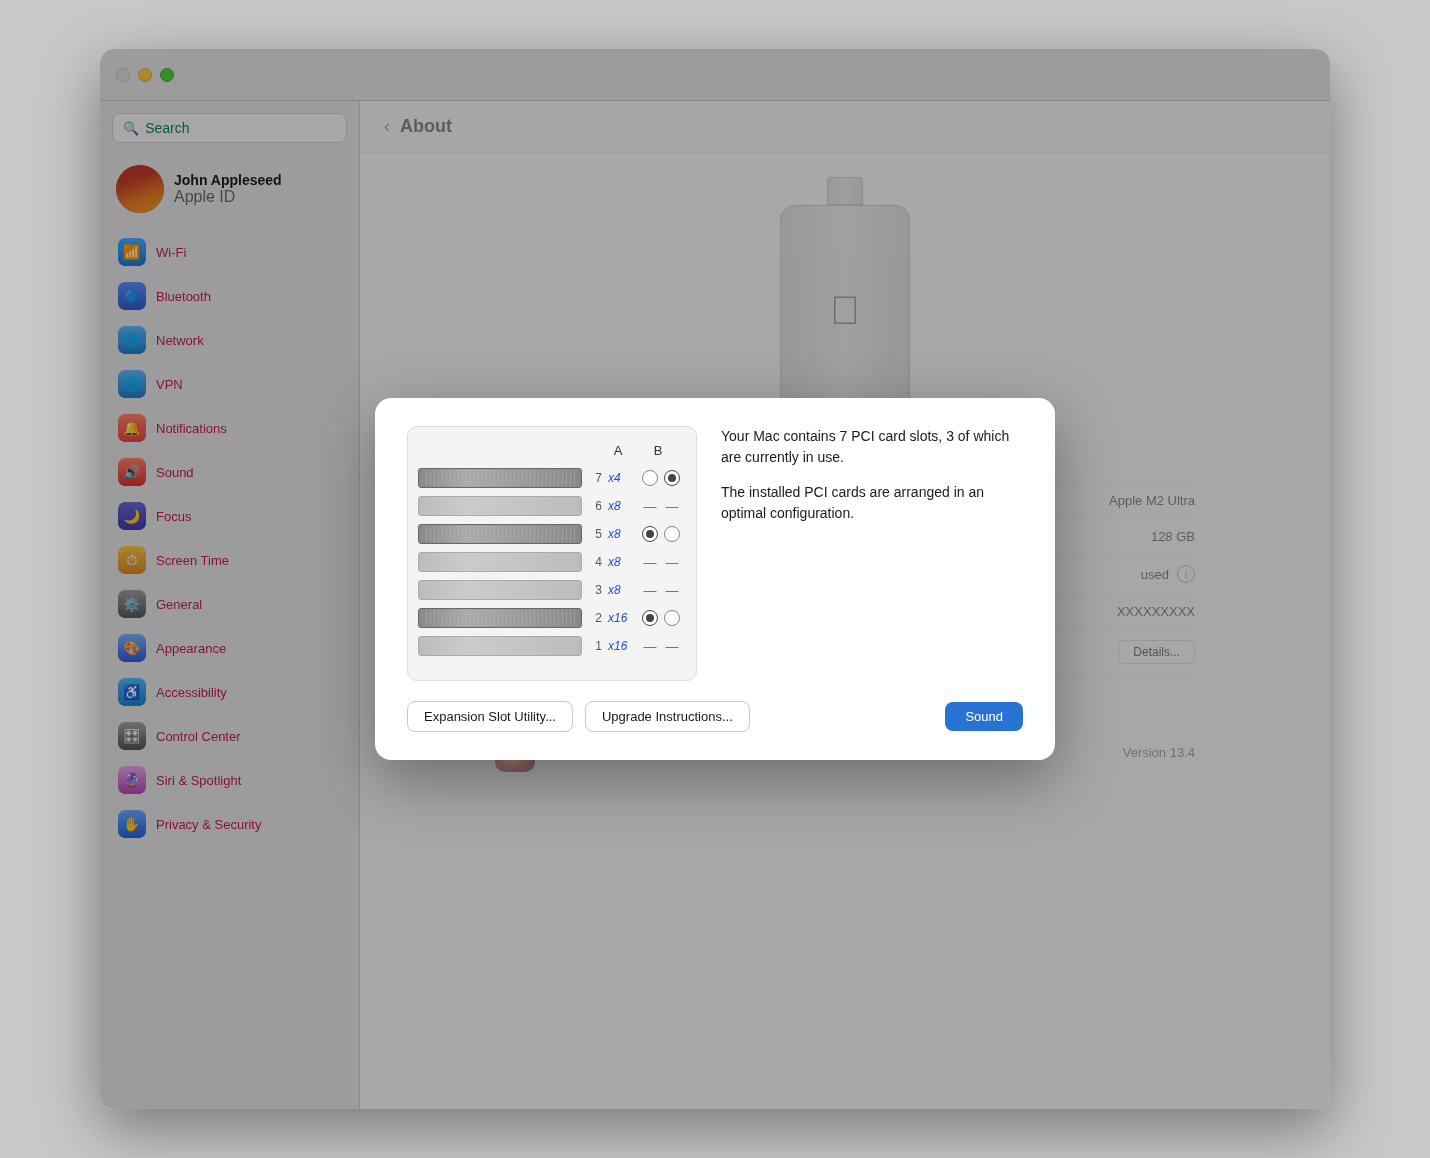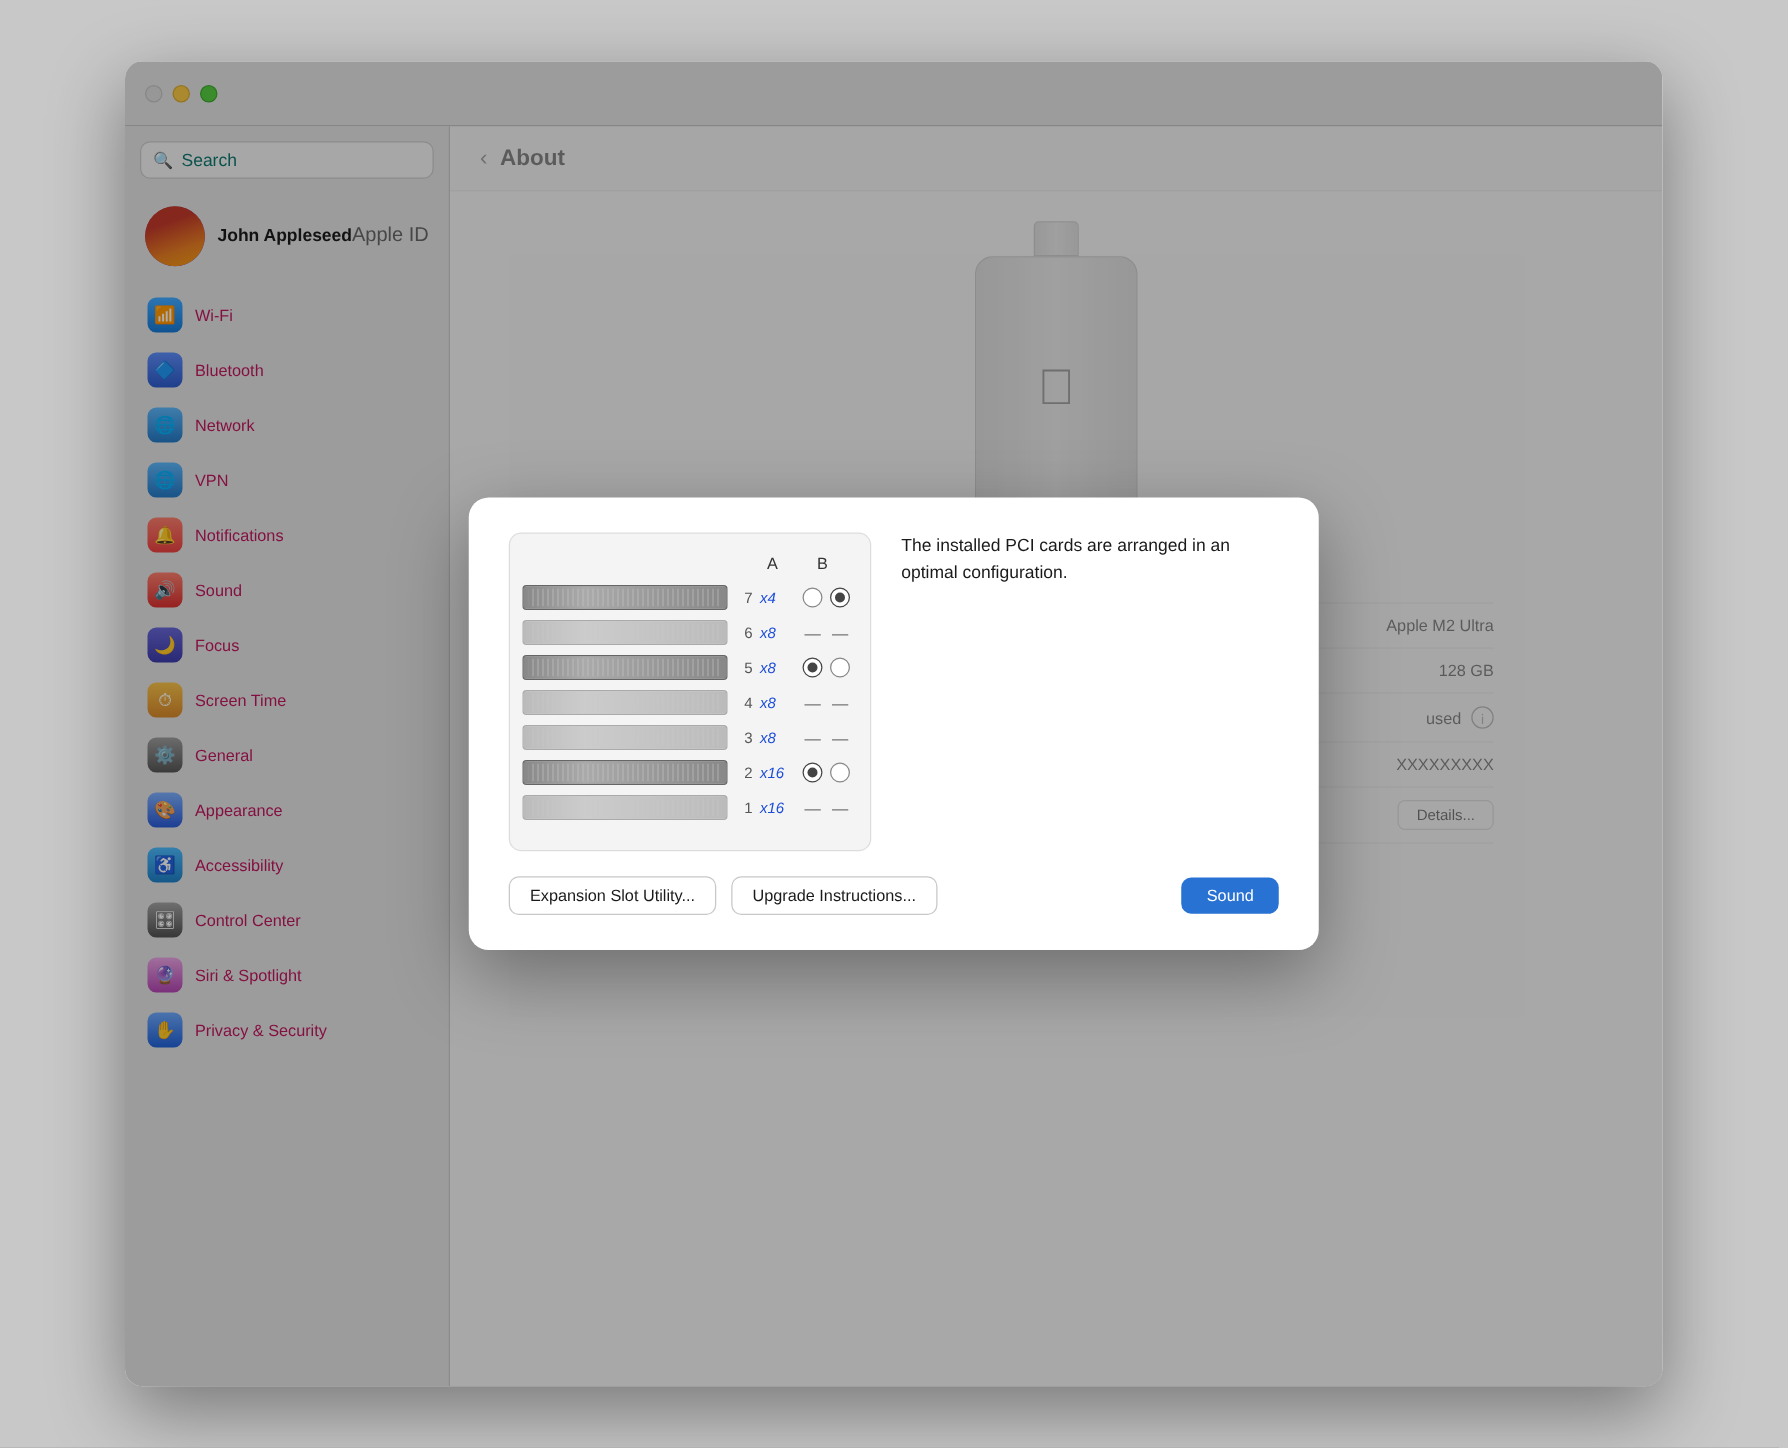--- a/index.html
+++ b/index.html
@@ -113,21 +113,21 @@
     .avatar-img {
       width: 100%;
       height: 100%;
       background: linear-gradient(160deg, #c0392b 30%, #e67e22 70%, #f39c12 100%);
       border-radius: 50%;
       position: relative;
     }
 
     .user-info {
       display: flex;
-      flex-direction: row;
+      flex-direction: column;
     }
 
     .user-name {
       font-size: 14px;
       font-weight: 600;
       color: #1a1a1a;
     }
 
     .user-subtitle {
       font-size: 16px;
@@ -630,20 +630,27 @@
           <div class="info-row">
             <span class="info-label">Serial Number</span>
             <span class="info-value">XXXXXXXXX</span>
           </div>
           <div class="info-row">
             <span class="info-label">Coverage</span>
             <button class="details-btn">Details...</button>
           </div>
           <div style="margin-top:20px;">
             <div class="section-header">macOS</div>
+            <div class="macos-row">
+              <div class="ventura-icon"></div>
+              <div>
+                <div style="font-size:14px;font-weight:500;">macOS Ventura</div>
+              </div>
+              <div style="margin-left:auto;font-size:13px;color:#555;">Version 13.4</div>
+            </div>
           </div>
         </div>
       </div>
     </div>
   </div>
 
   <div class="modal-overlay">
     <div class="modal">
       <div class="modal-content-row">
 
@@ -720,20 +727,21 @@
                 <div class="pci-card-inner"></div>
               </div>
             <span class="pci-slot-num">1</span>
             <span class="pci-slot-type">x16</span>
             <span class="pci-dash">—</span>
             <span class="pci-dash">—</span>
           </div>
         </div>
 
         <div class="modal-text">
+          <p class="modal-desc">Your Mac contains 7 PCI card slots, 3 of which are currently in use.</p>
           <p class="modal-desc">The installed PCI cards are arranged in an optimal configuration.</p>
         </div>
       </div>
 
       <div class="modal-actions">
         <button class="btn-secondary">Expansion Slot Utility...</button>
         <button class="btn-secondary">Upgrade Instructions...</button>
         <button class="btn-primary">Sound</button>
       </div>
     </div>

